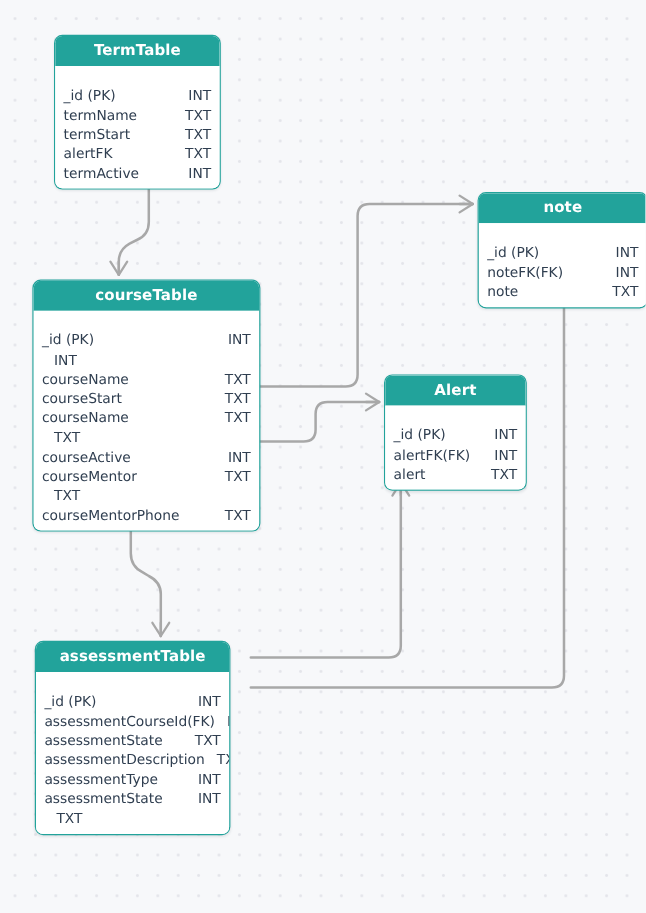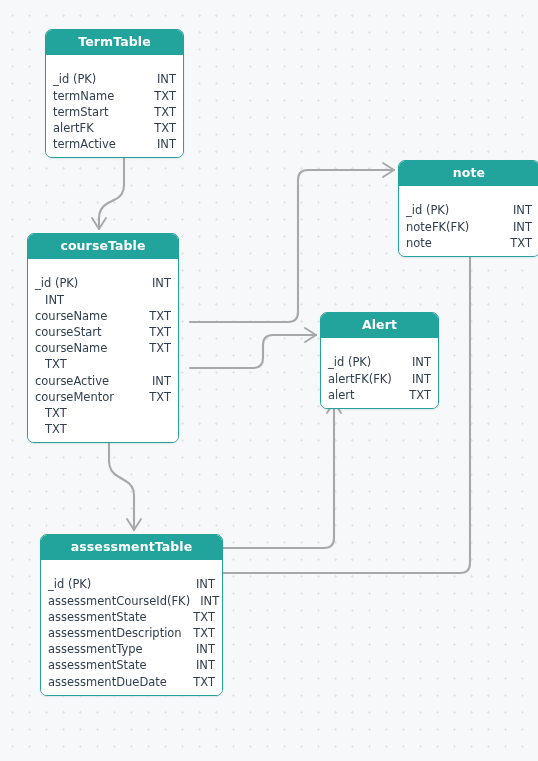--- a/index.html
+++ b/index.html
@@ -135,21 +135,21 @@
         <span class="attr-name">alertFK</span>
         <span class="attr-type">TXT</span>
       </div>
       <div class="attr-row">
         <span class="attr-name">termActive</span>
         <span class="attr-type">INT</span>
       </div>
     </div>
   </div>
 
-  <div class="entity" style="left:27px; top:233px; width:152px;">
+  <div class="entity" style="left:27px; top:233px; width:190px;">
     <div class="entity-header">courseTable</div>
     <div class="entity-body">
       <div class="attr-row">
         <span class="attr-name">_id (PK)</span>
         <span class="attr-type">INT</span>
       </div>
       <div class="attr-row">
         <span class="attr-type">INT</span>
       </div>
       <div class="attr-row">
@@ -172,26 +172,27 @@
         <span class="attr-type">INT</span>
       </div>
       <div class="attr-row">
         <span class="attr-name">courseMentor</span>
         <span class="attr-type">TXT</span>
       </div>
       <div class="attr-row">
         <span class="attr-type">TXT</span>
       </div>
       <div class="attr-row">
-        <span class="attr-type">TXT</span>
-      </div>
-    </div>
-  </div>
-
-  <div class="entity" style="left:40px; top:534px; width:183px;">
+        <span class="attr-name">courseMentorPhone</span>
+        <span class="attr-type">TXT</span>
+      </div>
+    </div>
+  </div>
+
+  <div class="entity" style="left:29px; top:534px; width:163px;">
     <div class="entity-header">assessmentTable</div>
     <div class="entity-body">
       <div class="attr-row">
         <span class="attr-name">_id (PK)</span>
         <span class="attr-type">INT</span>
       </div>
       <div class="attr-row">
         <span class="attr-name">assessmentCourseId(FK)</span>
         <span class="attr-type">INT</span>
       </div>
@@ -205,21 +206,20 @@
       </div>
       <div class="attr-row">
         <span class="attr-name">assessmentType</span>
         <span class="attr-type">INT</span>
       </div>
       <div class="attr-row">
         <span class="attr-name">assessmentState</span>
         <span class="attr-type">INT</span>
       </div>
       <div class="attr-row">
-        <span class="attr-name">assessmentDueDate</span>
         <span class="attr-type">TXT</span>
       </div>
     </div>
   </div>
 
   <div class="entity" style="left:398px; top:160px; width:142px;">
     <div class="entity-header">note</div>
     <div class="entity-body">
       <div class="attr-row">
         <span class="attr-name">_id (PK)</span>

